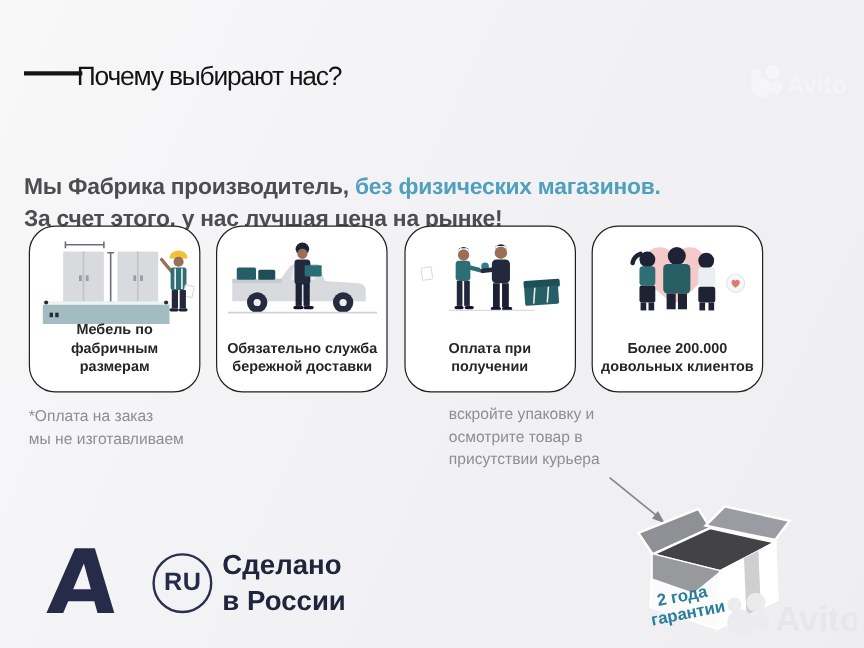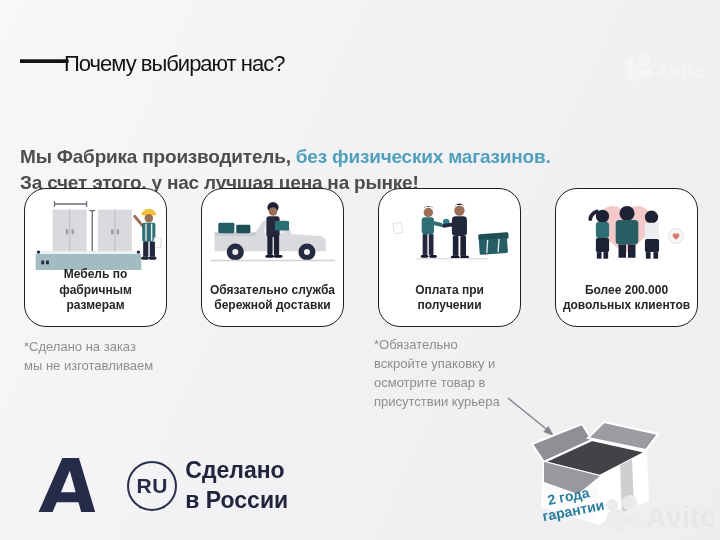--- a/index.html
+++ b/index.html
@@ -9,21 +9,21 @@
     font-family:"Liberation Sans",sans-serif;
   }
   
   .header{position:absolute;left:20px;top:38px;display:flex;align-items:baseline;gap:8px;color:#141414;}
   .header .dash{font-size:36px;font-weight:bold;transform:scaleX(1.35);transform-origin:left;display:inline-block;}
   .header h1{margin:0;font-size:22px;font-weight:normal;letter-spacing:-1px;color:#141414;}
   
   .subtitle{position:absolute;left:20px;top:99px;font-size:19px;font-weight:bold;color:#4d4d4f;line-height:1.38;letter-spacing:-0.2px;margin-top:45px;}
   .subtitle .accent{color:#4f9fbd;}
   
-  .cards{position:absolute;left:24px;top:188px;width:674px;display:flex;justify-content:space-between;}
+  .cards{position:absolute;left:24px;top:188px;width:612px;display:flex;justify-content:space-between;}
   .card{position:relative;width:143px;height:139px;background:#ffffff;border:1.6px solid #1f1f1f;border-radius:22px;box-sizing:border-box;}
   .card .illus{position:absolute;left:50%;top:7px;transform:translateX(-50%);}
   .card .label{position:absolute;left:5px;right:5px;bottom:12px;text-align:center;font-size:12px;font-weight:bold;color:#262626;line-height:1.3;}
   
   .footnote{position:absolute;font-size:13px;color:#8e8e90;line-height:1.45;}
   .fn1{left:24px;top:338px;}
   .fn2{left:374px;top:336px;}
   
   .made-in{position:absolute;left:40px;top:452px;display:flex;align-items:center;}
   .logo-a{font-size:74px;font-weight:bold;color:#262b49;line-height:0.92;transform:skewX(-4deg);font-family:"DejaVu Sans",sans-serif;}
@@ -183,25 +183,24 @@
           <circle cx="122" cy="40" r="8" fill="#f6f7f8" stroke="#e3e3e6" stroke-width="1"></circle>
           <path d="M122 44 C 118.5 41.5 117.5 39 119 37.5 C 120 36.5 121.7 36.8 122 38.2 C 122.3 36.8 124 36.5 125 37.5 C 126.5 39 125.5 41.5 122 44 Z" fill="#d97b72"></path>
         </svg>
       </div>
       <div class="label">Более 200.000 довольных клиентов</div>
     </div>
 
   </div>
 
   <div class="footnote fn1">
-    <div>*Сделано на заказ</div>
+    <div>*Оплата на заказ</div>
     <div>мы не изготавливаем</div>
   </div>
   <div class="footnote fn2">
-    <div>*Обязательно</div>
     <div>вскройте упаковку и</div>
     <div>осмотрите товар в</div>
     <div>присутствии курьера</div>
   </div>
 
   <svg class="arrow-svg" width="70" height="55" viewBox="0 0 70 55">
     <line x1="8" y1="6" x2="50" y2="40" stroke="#85858a" stroke-width="1.4"></line>
     <polygon points="54,44 43.3,40.1 48.3,33.9" fill="#85858a"></polygon>
   </svg>
 

